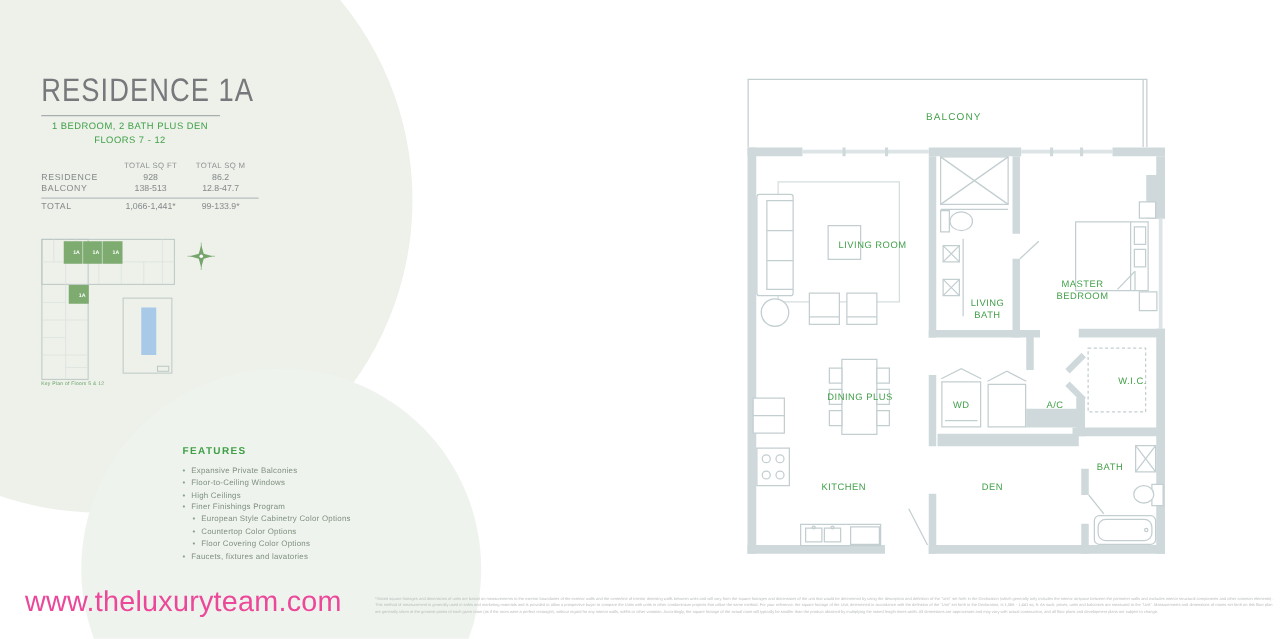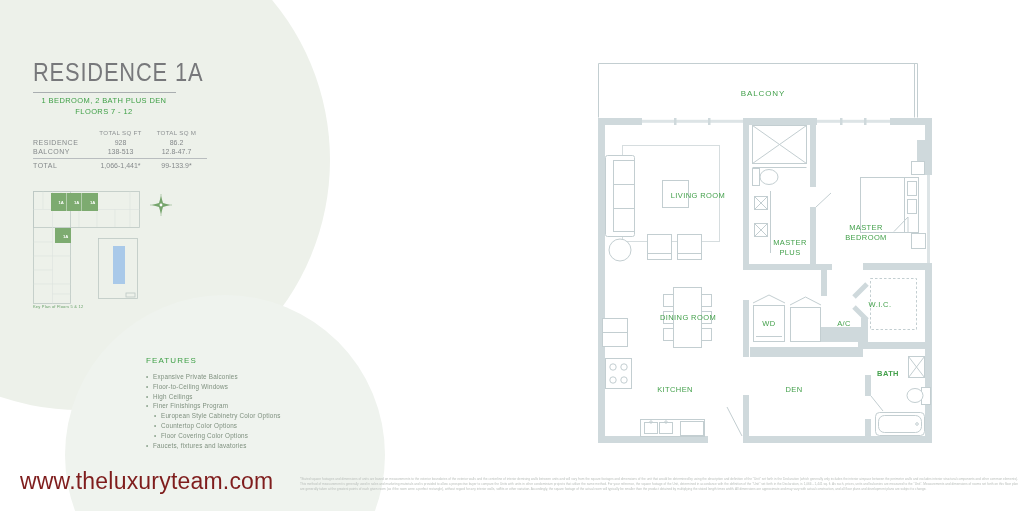--- a/index.html
+++ b/index.html
@@ -30,27 +30,27 @@
   #table-rule { margin:2px 0 2px 0; height:1px; background:#b9bdbf; width:174px; }
   .total-row { font-size:7px; }
 
   
   #key-plan { left:30px; top:186px; }
   #key-caption { left:33px; top:304px; font-size:4px; color:#68a169; letter-spacing:0.2px; }
   #compass { left:148px; top:192px; }
 
   
   #features { left:146px; top:356px; width:185px; }
-  #features-heading { color:#3fa047; font-size:8px; font-weight:normal; letter-spacing:1.1px; margin-bottom:7px; }
+  #features-heading { color:#3fa047; font-size:8px; font-weight:bold; letter-spacing:1.1px; margin-bottom:7px; }
   .feat { position:relative; font-size:6.3px; color:#7f907f; line-height:9.8px; padding-left:7px; letter-spacing:0.2px; }
   .feat.lvl2 { margin-left:8px; }
   .feat::before { content:"•"; position:absolute; left:0; top:0; color:#8aa28c; font-size:6.3px; }
 
   
-  #website { left:20px; top:468px; font-size:23px; color:#7f1d1d; letter-spacing:0.2px; }
+  #website { left:20px; top:468px; font-size:23px; color:#ec4899; letter-spacing:0.2px; }
   #disclaimer { left:300px; top:477px; width:718px; font-size:3.2px; line-height:4.9px;
                 color:#b9beba; text-align:justify; }
 
   
   #floorplan { left:588px; top:50px; width:350px; height:400px; }
   #floorplan svg { position:absolute; left:0; top:0; }
   .room-label { position:absolute; transform:translate(-50%,-50%); color:#44a14c;
                 font-size:7.5px; letter-spacing:0.4px; text-align:center; line-height:9.5px;
                 white-space:nowrap; }
   .room-label.wrap { white-space:normal;margin-top:32px; }
@@ -301,25 +301,25 @@
       <rect class="lnw" x="333.5" y="337.5" width="9" height="17"></rect>
       <ellipse class="lnw" cx="327" cy="345.5" rx="8" ry="7"></ellipse>
       <rect class="lnw" x="287.5" y="362.5" width="49" height="23" rx="4"></rect>
       <rect class="ln" x="290.5" y="365.5" width="43" height="17" rx="6"></rect>
       <circle class="ln" cx="329" cy="374" r="1.3"></circle>
     </g>
   </svg>
 
   <span class="room-label" id="lbl-balcony" style="left:175px; top:44px;">BALCONY</span>
   <span class="room-label" style="left:88px; top:146px;padding-left:44px;">LIVING ROOM</span>
-  <span class="room-label wrap" style="left:202px; top:165px; width:44px;">MASTER PLUS</span>
+  <span class="room-label wrap" style="left:202px; top:165px; width:44px;">LIVING BATH</span>
   <span class="room-label wrap" style="left:278px; top:150px; width:62px;">MASTER BEDROOM</span>
-  <span class="room-label" style="left:100px; top:268px;">DINING ROOM</span>
+  <span class="room-label" style="left:100px; top:268px;">DINING PLUS</span>
   <span class="room-label" style="left:181px; top:274px;">WD</span>
   <span class="room-label" style="left:218px; top:274px;margin-left:38px;">A/C</span>
-  <span class="room-label" style="left:292px; top:255px;">W.I.C.</span>
+  <span class="room-label" style="left:318px; top:255px;">W.I.C.</span>
   <span class="room-label" style="left:74px; top:340px;margin-left:13px;">KITCHEN</span>
   <span class="room-label" style="left:206px; top:340px;">DEN</span>
-  <span class="room-label" style="left:300px; top:324px;font-weight:bold;">BATH</span>
+  <span class="room-label" style="left:300px; top:324px;">BATH</span>
 </div>
 
 <div class="abs" id="website">www.theluxuryteam.com</div>
 <div class="abs" id="disclaimer">*Stated square footages and dimensions of units are based on measurements to the exterior boundaries of the exterior walls and the centerline of interior demising walls between units and will vary from the square footages and dimensions of the unit that would be determined by using the description and definition of the "Unit" set forth in the Declaration (which generally only includes the interior airspace between the perimeter walls and excludes interior structural components and other common elements). This method of measurement is generally used in sales and marketing materials and is provided to allow a prospective buyer to compare the Units with units in other condominium projects that utilize the same method. For your reference, the square footage of the Unit, determined in accordance with the definition of the "Unit" set forth in the Declaration, is 1,066 - 1,441 sq. ft. As such, prices, units and balconies are measured to the "Unit". Measurements and dimensions of rooms set forth on this floor plan are generally taken at the greatest points of each given room (as if the room were a perfect rectangle), without regard for any interior walls, soffits or other variation. Accordingly, the square footage of the actual room will typically be smaller than the product obtained by multiplying the stated length times width. All dimensions are approximate and may vary with actual construction, and all floor plans and development plans are subject to change.</div>
 
 </body></html>

